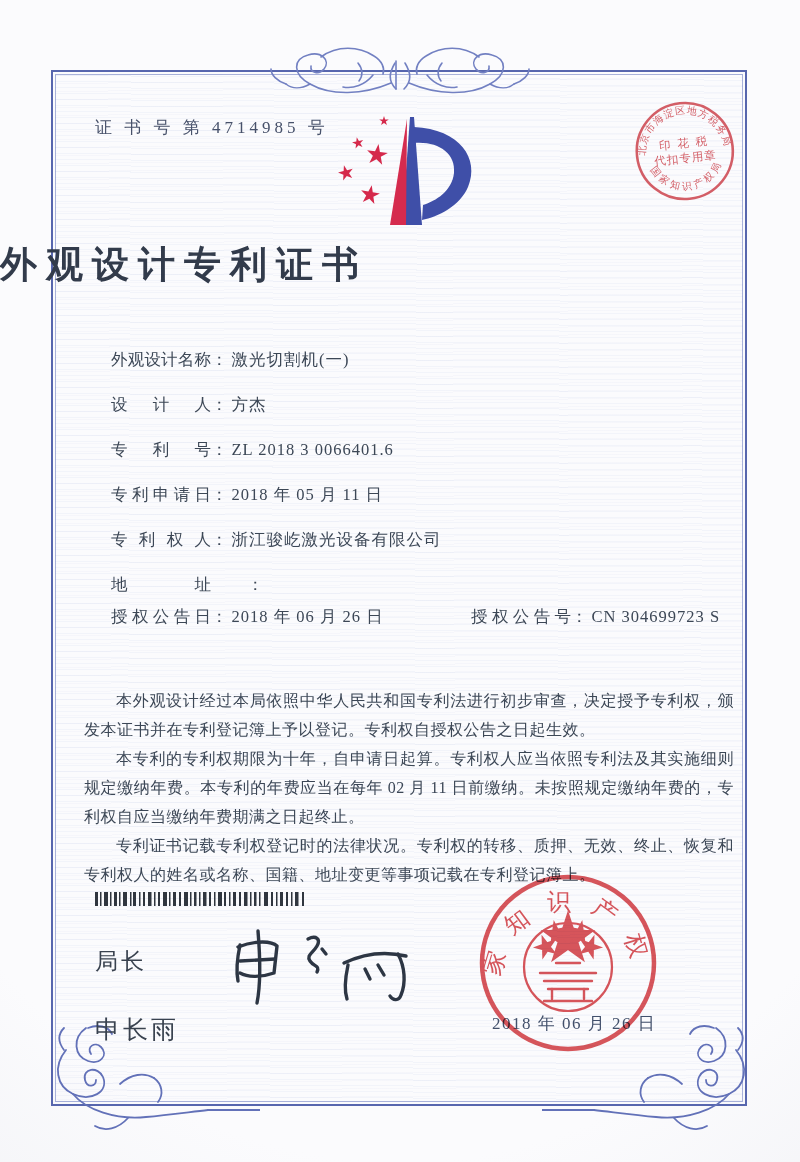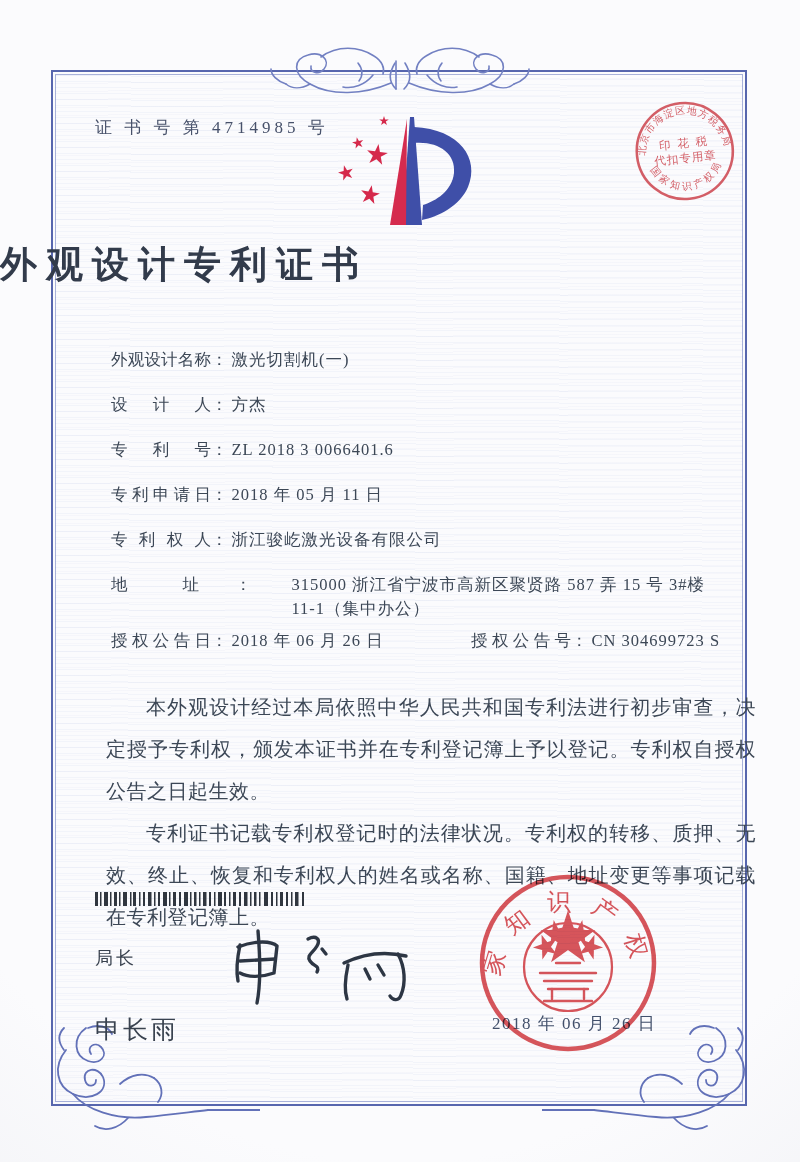--- a/index.html
+++ b/index.html
@@ -26,24 +26,24 @@
            letter-spacing:9px; color:#323b4b; }
   .fields { left:95px; top:348px; width:620px; font-size:16.5px; color:#3c4756;margin-left:16px; }
   .frow { display:flex; align-items:flex-start; margin-bottom:21px; line-height:24px; }
   .frow.addr { margin-bottom:8px;gap:36px; }
   .flabel { display:inline-block; width:100px; text-align:justify; text-align-last:justify; }
   .fcolon { padding:0 4px 0 0; }
   .fvalue { letter-spacing:1px; }
   .fvalue.wrap { width:500px; }
   .grant-row { position:relative; }
   .grant-no { position:absolute; left:360px; top:0; display:flex; }
-  .paras { left:84px; top:686px; width:650px; font-size:20px; line-height:42px;
-           text-align:justify; color:#3c4756;margin-left:22px; }
+  .paras { left:84px; top:686px; width:650px; font-size:16px; line-height:29px;
+           text-align:justify; color:#3c4756; }
   .paras p { text-indent:2em; letter-spacing:0.5px; }
-  .officer-title { left:95px; top:946px; font-size:18px; letter-spacing:3px; color:#39424f; }
+  .officer-title { left:95px; top:946px; font-size:23px; letter-spacing:3px; color:#39424f; }
   .officer-name  { left:95px; top:1013px; font-size:25px; letter-spacing:3px; color:#39424f; }
   .seal-date { left:492px; top:1012px; font-size:17px; letter-spacing:1.5px; color:#42506b; z-index:2; }
   .footer { left:0; right:0; top:1072px; text-align:center; font-size:13.5px;
             letter-spacing:3px; color:#56617c; }
   
   .logo { left:322px; top:103px; }
   .tax-stamp { left:622px; top:90px; transform:rotate(-6deg); opacity:.9; }
   .barcode { left:95px; top:892px; }
   .signature { left:220px; top:915px; }
   .big-seal { left:466px; top:855px; mix-blend-mode:multiply; opacity:.92; z-index:3; }
@@ -165,36 +165,36 @@
       <span class="fvalue">2018 年 05 月 11 日</span>
     </div>
     <div class="frow">
       <span class="flabel">专利权人</span>
         <span class="fcolon">：</span>
       <span class="fvalue">浙江骏屹激光设备有限公司</span>
     </div>
     <div class="frow addr">
       <span class="flabel">地址</span>
         <span class="fcolon">：</span>
-      <span class="fvalue wrap">315000 浙江省宁波市高新区聚贤路 587 弄 15 号 3#楼 11-1（集中办公）</span>
     </div>
     <div class="frow grant-row">
       <span class="flabel">授权公告日</span>
         <span class="fcolon">：</span>
       <span class="fvalue">2018 年 06 月 26 日</span>
       <span class="grant-no">
         <span class="flabel">授权公告号</span>
           <span class="fcolon">：</span>
         <span class="fvalue">CN 304699723 S</span>
       </span>
     </div>
   </div>
 
   <div class="abs paras">
     <p>本外观设计经过本局依照中华人民共和国专利法进行初步审查，决定授予专利权，颁发本证书并在专利登记簿上予以登记。专利权自授权公告之日起生效。</p>
+    <p>本专利的专利权期限为十年，自申请日起算。专利权人应当依照专利法及其实施细则规定缴纳年费。本专利的年费应当在每年 02 月 11 日前缴纳。未按照规定缴纳年费的，专利权自应当缴纳年费期满之日起终止。</p>
     <p>专利证书记载专利权登记时的法律状况。专利权的转移、质押、无效、终止、恢复和专利权人的姓名或名称、国籍、地址变更等事项记载在专利登记簿上。</p>
   </div>
 
   <svg class="abs barcode" width="212" height="14" viewBox="0 0 212 14">
     <g fill="#30363f">
       <rect x="0" width="3" height="14"></rect>
         <rect x="5" width="1.5" height="14"></rect>
         <rect x="9" width="4" height="14"></rect>
       <rect x="15" width="1.5" height="14"></rect>
         <rect x="19" width="3" height="14"></rect>

